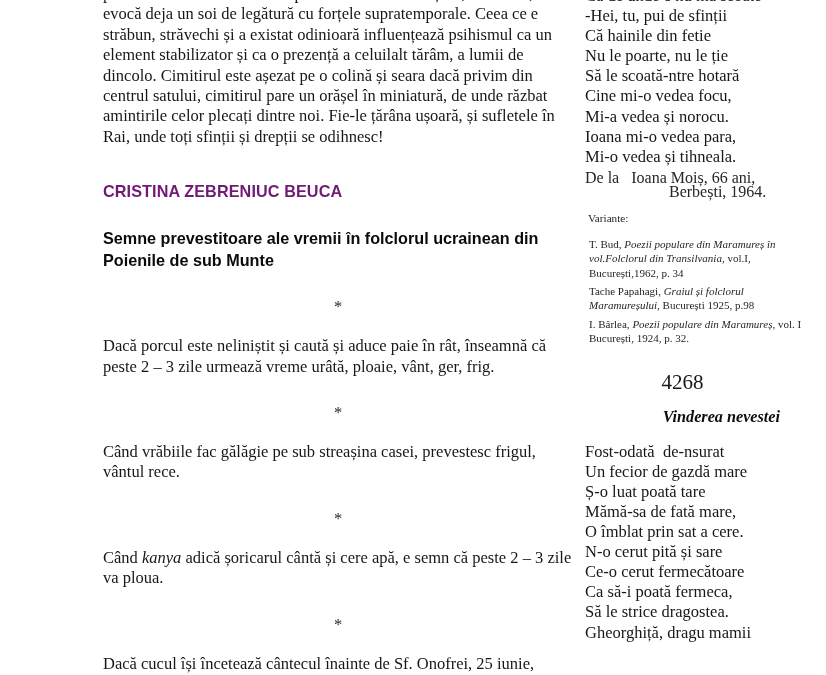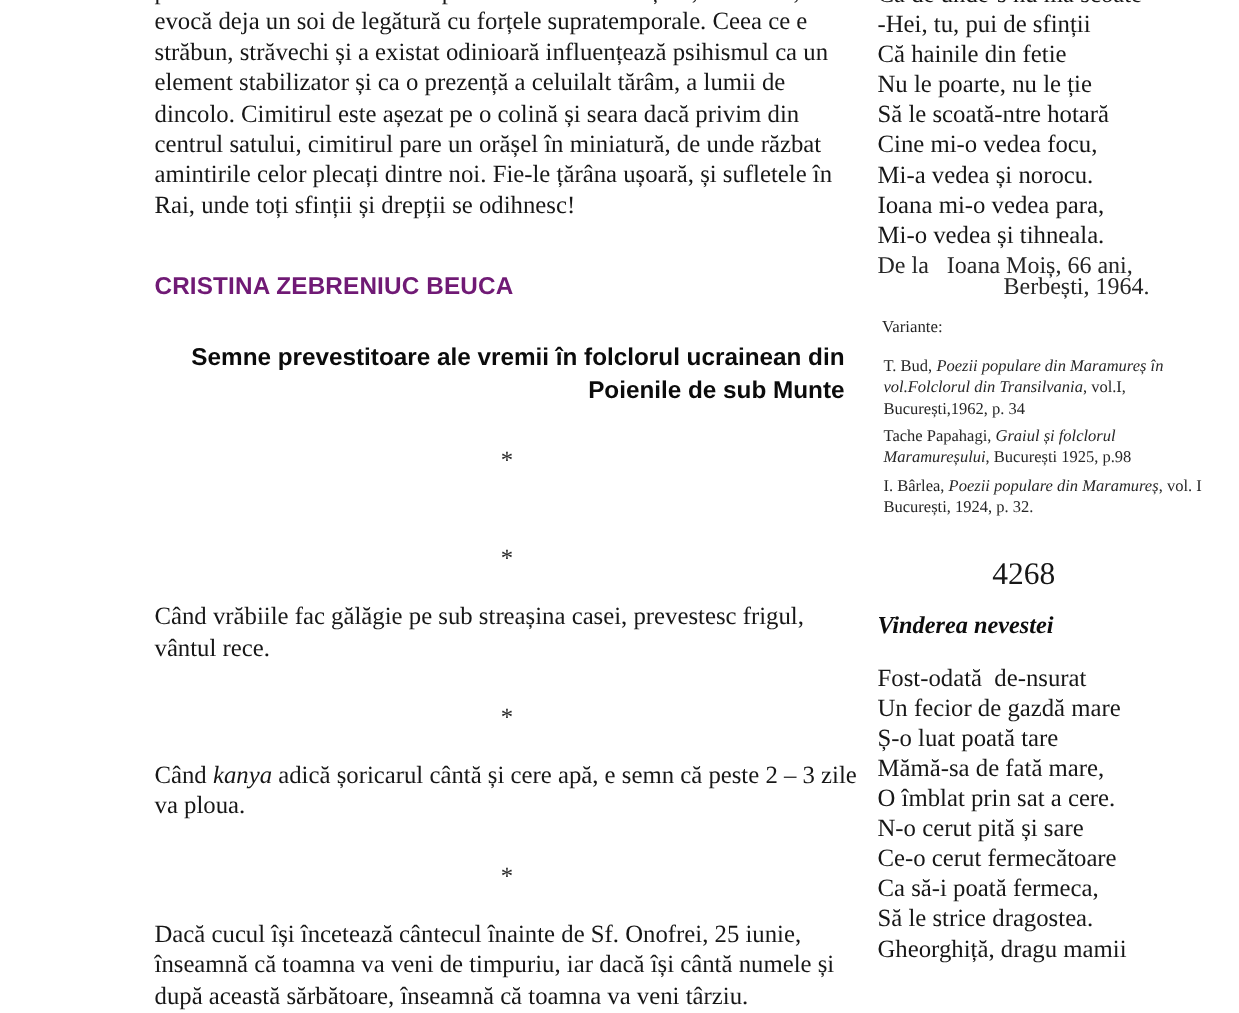--- a/index.html
+++ b/index.html
@@ -49,21 +49,20 @@
   }
 
   .article-title {
     font-family: "Liberation Sans", "DejaVu Sans", sans-serif;
     font-weight: bold;
     font-size: 16.2px;
     line-height: 21.5px;
     margin: 0;
     color: #0b0b0b;
     max-width: 460px;
-    text-align: right;
   }
 
   .sep-star {
     text-align: center;
     font-size: 16.5px;
     line-height: 18px;
     width: 470px;
     margin: 0;
     color: #2a2a2a;
     font-family: "Liberation Serif", "DejaVu Serif", serif;
@@ -121,21 +120,21 @@
   .song-number {
     text-align: center;
     font-size: 21px;
     line-height: 20px;
     margin: 0;
     width: 195px;
     color: #171717;
   }
 
   .song-title {
-    text-align: left;
+    text-align: right;
     font-weight: bold;
     font-style: italic;
     font-size: 16.2px;
     line-height: 20px;
     margin: 0;
     width: 195px;
     color: #0d0d0d;
   }
 
   .rgap-xs { height: 4px; }
@@ -159,20 +158,21 @@
     <div class="gap-l"></div>
 
     <p class="article-title">Semne prevestitoare ale vremii în folclorul ucrainean din Poienile de sub Munte</p>
 
     <div class="gap-l"></div>
 
     <p class="sep-star">*</p>
 
     <div class="gap-m"></div>
 
+    <p class="para"><span>Dacă porcul este neliniștit și caută și aduce paie în rât, înseamnă că peste 2 – 3 zile urmează vreme urâtă, ploaie, vânt, ger, frig.</span></p>
 
     <div class="gap-l"></div>
 
     <p class="sep-star">*</p>
 
     <div class="gap-m"></div>
 
     <p class="para"><span>Când vrăbiile fac gălăgie pe sub streașina casei, prevestesc frigul, vântul rece.</span></p>
 
     <div class="gap-l"></div>

